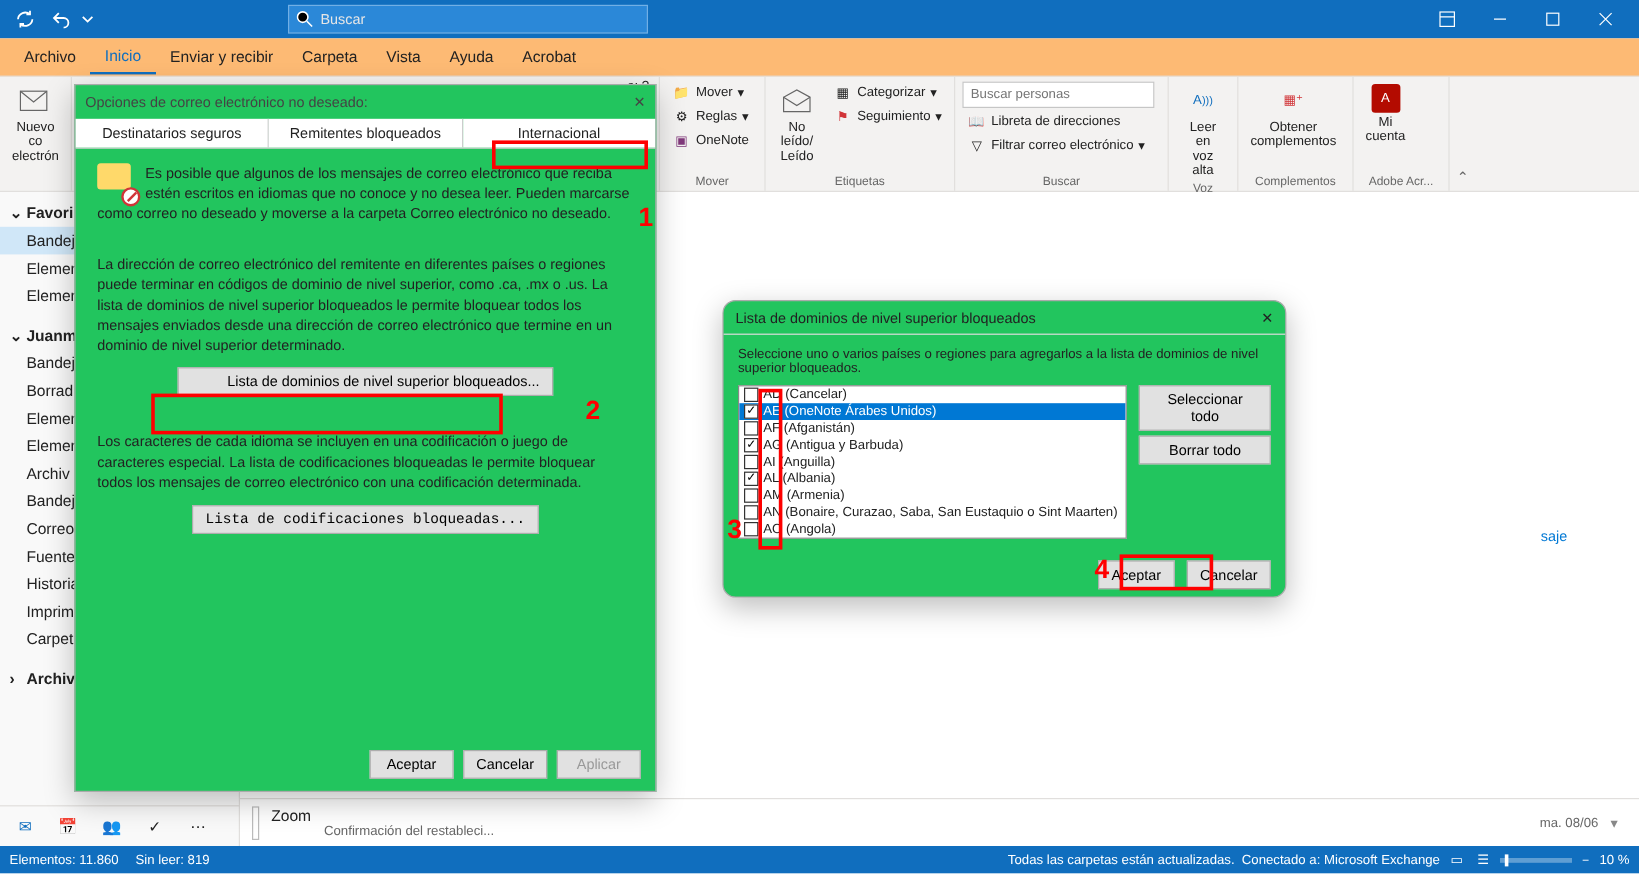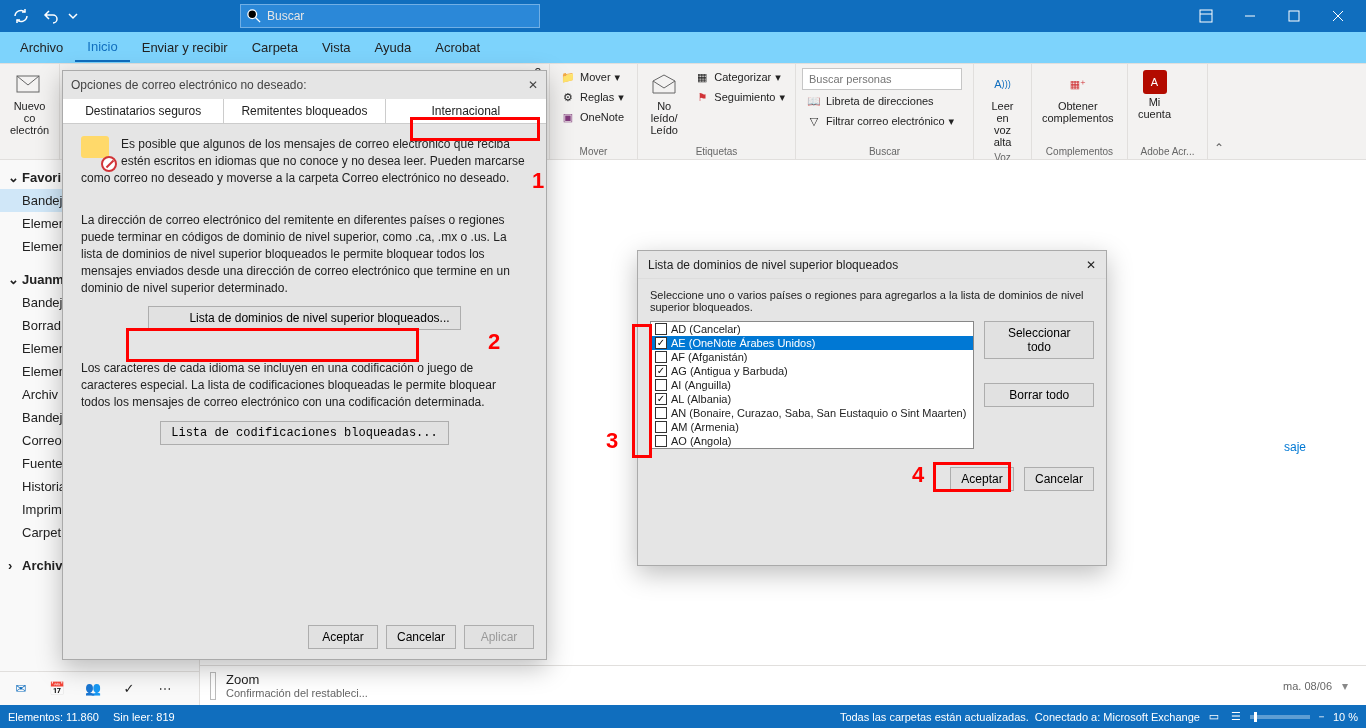--- a/index.html
+++ b/index.html
@@ -11,21 +11,21 @@
   .tb-btn svg { stroke: #fff; fill: none; }
   .tb-chev { width: 14px; }
   .search-wrap { margin-left: 160px; width: 300px; height: 24px; background: #2b88d8; border: 1px solid #ffffff55; display: flex; align-items: center; padding: 0 6px; color: #fff; }
   .search-wrap svg { stroke: #fff; }
   .search-wrap input { flex: 1; background: transparent; border: none; outline: none; color: #fff; margin-left: 6px; font-size: 12px; }
   .search-wrap input::placeholder { color: #e6e6e6; }
   .tb-right { margin-left: auto; display: flex; }
   .win-btn { width: 44px; height: 32px; display: flex; align-items: center; justify-content: center; cursor: pointer; }
 
   
-  .menutabs { height: 32px; background: #7dd3fc; border-bottom: 1px solid #e1dfdd; display: flex; align-items: center; padding-left: 8px; font-size: 13px; }
+  .menutabs { height: 32px; background: #fdba74; border-bottom: 1px solid #e1dfdd; display: flex; align-items: center; padding-left: 8px; font-size: 13px; }
   .menutab { padding: 6px 12px; cursor: pointer; }
   .menutab.active { color: #106ebe; border-bottom: 2px solid #106ebe; }
 
   
   .ribbon { height: 96px; background: #f3f2f1; border-bottom: 1px solid #e1dfdd; display: flex; }
   .rgroup { padding: 4px 6px 2px; border-right: 1px solid #e1dfdd; display: flex; flex-direction: column; justify-content: space-between; }
   .rgroup .glabel { font-size: 10px; color: #666; text-align: center; padding-top: 2px; }
   .rgroup .gbody { display: flex; align-items: flex-start; gap: 6px; }
   .rbtn { display: flex; flex-direction: column; align-items: center; padding: 2px 4px; cursor: pointer; font-size: 11px; text-align: center; line-height: 1.1; }
   .rbtn .ricon { width: 28px; height: 28px; display: flex; align-items: center; justify-content: center; margin-bottom: 2px; }
@@ -41,27 +41,27 @@
   .navhdr .chev { width: 12px; margin-right: 2px; }
   .navitem { padding: 4px 8px 4px 22px; cursor: pointer; white-space: nowrap; overflow: hidden; text-overflow: ellipsis; }
   .navitem.sel { background: #d0e7f8; }
 
   .navbar-bottom { height: 34px; border-top: 1px solid #e1dfdd; display: flex; align-items: center; gap: 18px; padding-left: 12px; }
   .nbicon { width: 18px; height: 18px; cursor: pointer; display: flex; align-items: center; justify-content: center; }
 
   .mainpane { flex: 1; position: relative; background: #fff; }
   .msgbar { position: absolute; bottom: 0; left: 0; right: 0; height: 40px; border-top: 1px solid #e1dfdd; display: flex; align-items: center; padding: 4px 10px; gap: 10px; }
   .msgbar .subj { font-size: 13px; }
-  .msgbar .prev { font-size: 11px; color: #666; }
+  .msgbar .prev { font-size: 11px; color: #666; margin-left: 44px; }
   .msgbar .date { margin-left: auto; font-size: 11px; color: #666; }
 
   .readingtip { position: absolute; right: 60px; top: 280px; color: #0078d4; font-size: 12px; }
 
   
-  .dlg { position: absolute; background: #e5e5e5; border: 1px solid #aaa; box-shadow: 0 8px 24px rgba(0,0,0,.25); }
+  .dlg { position: absolute; background: #22c55e; border: 1px solid #aaa; box-shadow: 0 8px 24px rgba(0,0,0,.25); }
   .dlg1 { left: 62px; top: 70px; width: 485px; height: 590px; }
   .dlg-title { height: 28px; display: flex; align-items: center; justify-content: space-between; padding: 0 8px; font-size: 12px; color: #444; }
   .dlg-close { cursor: pointer; }
   .dlg-tabs1 { display: flex; border-bottom: 1px solid #ccc; }
   .dlg-tabs1 .t { flex: 1; text-align: center; padding: 6px 0; border: 1px solid #ccc; border-bottom: none; margin-bottom: -1px; background: #fff; cursor: pointer; font-size: 12px; }
   .dlg-tabs1 .t + .t { border-left: none; }
   .dlg-subtabs { display: flex; border-bottom: 1px solid #ccc; }
   .dlg-subtabs .t { flex: 1; text-align: center; padding: 5px 0; background: #fff; border-right: 1px solid #ccc; cursor: pointer; font-size: 12px; }
   .dlg-subtabs .t:last-child { border-right: none; }
   .dlg-body { padding: 12px 18px; font-size: 12px; line-height: 1.4; }
@@ -72,30 +72,30 @@
   .dlg-btn { min-width: 70px; padding: 4px 10px; border: 1px solid #adadad; background: #e1e1e1; cursor: pointer; font-size: 12px; }
   .dlg-btn.wide { min-width: 260px; padding-left: 40px; }
   .dlg-btn:disabled { color: #999; }
   .dlg-foot { position: absolute; bottom: 10px; right: 12px; display: flex; gap: 8px; }
 
   
   .redbox { position: absolute; border: 3px solid #ff0000; pointer-events: none; }
   .rednum { position: absolute; color: #ff0000; font-weight: 700; font-size: 22px; font-family: Arial, sans-serif; pointer-events: none; }
 
   
-  .dlg2 { left: 637px; top: 250px; width: 470px; height: 316px; }
+  .dlg2 { left: 602px; top: 250px; width: 470px; height: 248px; border-radius: 11px; }
   .dlg2 .hdr { height: 28px; border-bottom: 1px solid #ddd; display: flex; align-items: center; justify-content: space-between; padding: 0 10px; font-size: 12px; }
   .dlg2 .body2 { padding: 10px 12px; font-size: 11px; }
   .listwrap { display: flex; gap: 10px; margin-top: 8px; }
   .listbox { width: 330px; height: 128px; border: 1px solid #888; overflow-y: scroll; background: #fff; }
   .li { display: flex; align-items: center; gap: 4px; padding: 1px 4px; font-size: 11px; cursor: pointer; }
   .li.sel { background: #0078d4; color: #fff; }
   .cb { width: 12px; height: 12px; border: 1px solid #333; background: #fff; display: inline-flex; align-items: center; justify-content: center; }
   .cb.checked::after { content: "✓"; font-size: 10px; line-height: 10px; color: #000; }
-  .sidebtns { display: flex; flex-direction: column; gap: 24px; }
+  .sidebtns { display: flex; flex-direction: column; gap: 4px; }
   .dlg2 .foot2 { display: flex; justify-content: flex-end; gap: 10px; padding: 8px 12px; }
 
   
   .statusbar { height: 23px; background: #106ebe; color: #fff; display: flex; align-items: center; font-size: 11px; padding: 0 8px; gap: 14px; }
   .statusbar .sf { margin-left: auto; display: flex; align-items: center; gap: 6px; }
   .sb-icon { width: 16px; height: 16px; display: flex; align-items: center; justify-content: center; cursor: pointer; }
 </style>
 </head>
 <body>
 
@@ -425,25 +425,25 @@
           <div class="li">
             <span class="cb"></span>
             <span>AI (Anguilla)</span>
           </div>
           <div class="li">
             <span class="cb checked"></span>
             <span>AL (Albania)</span>
           </div>
           <div class="li">
             <span class="cb"></span>
+            <span>AM (Armenia)</span>
+          </div>
+          <div class="li">
+            <span class="cb"></span>
             <span>AN (Bonaire, Curazao, Saba, San Eustaquio o Sint Maarten)</span>
-          </div>
-          <div class="li">
-            <span class="cb"></span>
-            <span>AM (Armenia)</span>
           </div>
           <div class="li">
             <span class="cb"></span>
             <span>AO (Angola)</span>
           </div>
         </div>
       <div class="sidebtns">
         <button class="dlg-btn" style="min-width:100px;">Seleccionar todo</button>
         <button class="dlg-btn" style="min-width:100px;">Borrar todo</button>
       </div>

